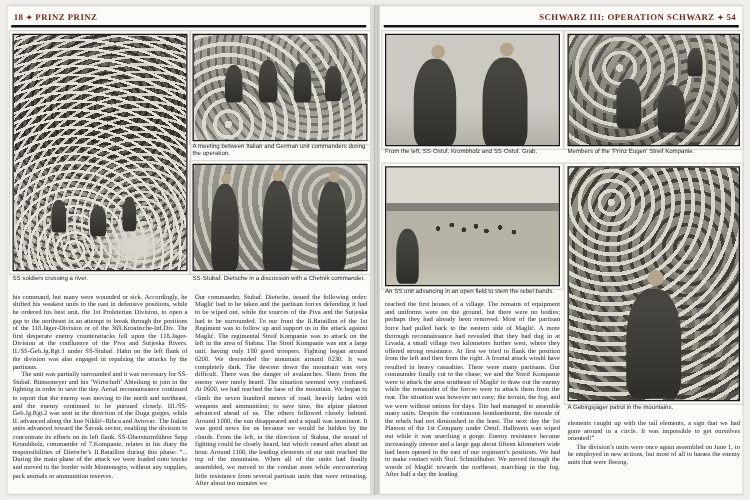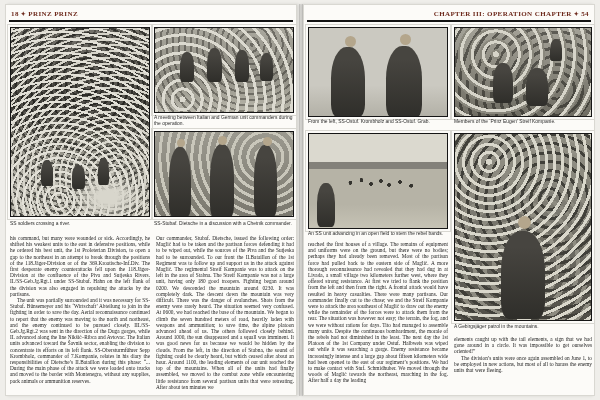--- a/index.html
+++ b/index.html
@@ -121,21 +121,21 @@
     </div>
     <div class="col pL-col2">
       <p>Our commander, Stubaf. Dietsche, issued the following order: Maglić had to be taken and the partisan forces defending it had to be wiped out, while the sources of the Piva and the Sutjeska had to be surrounded. To our front the II.Bataillon of the 1st Regiment was to follow up and support us in the attack against Maglić. The regimental Streif Kompanie was to attack on the left in the area of Stabna. The Streif Kompanie was not a large unit, having only 180 good troopers. Fighting began around 0200. We descended the mountain around 0230. It was completely dark. The descent down the mountain was very difficult. There was the danger of avalanches. Shots from the enemy were rarely heard. The situation seemed very confused. At 0600, we had reached the base of the mountain. We began to climb the seven hundred meters of road, heavily laden with weapons and ammunition; to save time, the alpine platoon advanced ahead of us. The others followed closely behind. Around 1000, the sun disappeared and a squall was imminent. It was good news for us because we would be hidden by the clouds. From the left, in the direction of Stabna, the sound of fighting could be clearly heard, but which ceased after about an hour. Around 1100, the leading elements of our unit reached the top of the mountains. When all of the units had finally assembled, we moved to the combat zone while encountering little resistance from several partisan units that were retreating. After about ten minutes we</p>
     </div>
   </div>
 
   <div class="gutter"></div>
 
   <div class="page pageR">
     <div class="hdr hdrR">
-      <span>CHAPTER III: OPERATION CHAPTER</span><span class="star">✦</span><span>54</span>
+      <span>SCHWARZ III: OPERATION SCHWARZ</span><span class="star">✦</span><span>54</span>
     </div>
     <div class="rule"></div>
 
     <div class="photo ph4 pR-photoA">
       <div class="fig" style="left:16%;top:22%;width:34px;height:70px;"></div>
       <div class="head" style="left:26%;top:9%;width:11px;height:11px;"></div>
       <div class="fig" style="left:56%;top:20%;width:36px;height:72px;"></div>
       <div class="head" style="left:66%;top:7%;width:11px;height:11px;"></div>
     </div>
     <div class="cap pR-capA">From the left, SS-Ostuf. Krombholz and SS-Ostuf. Grab.</div>

